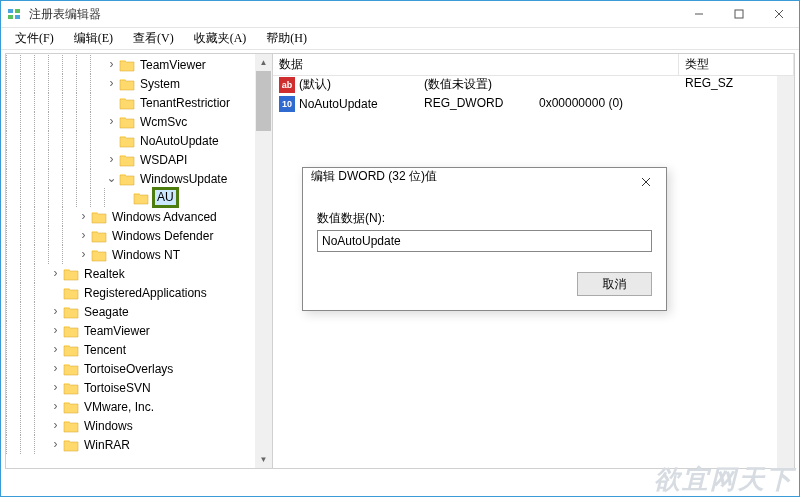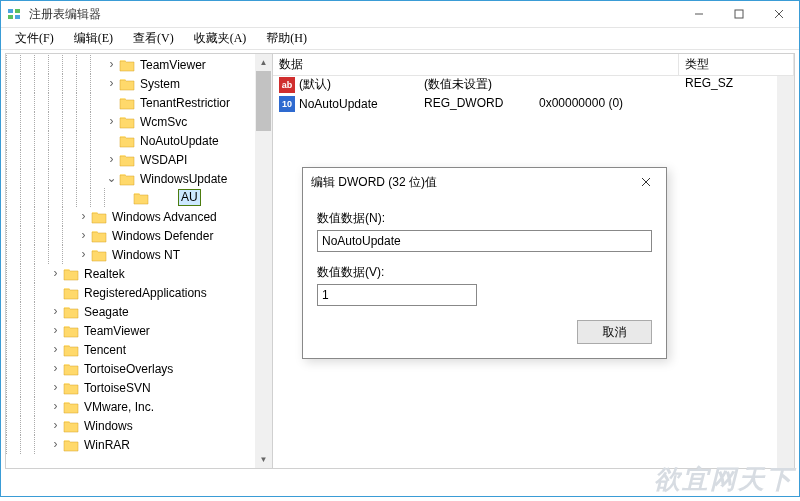--- a/index.html
+++ b/index.html
@@ -19,39 +19,39 @@
   .tree-panel { width: 268px; border: 1px solid #d0d0d0; margin-left: 4px; overflow: hidden; position: relative; background: #fff; }
   .tree-scroll { position: absolute; right: 0; top: 0; width: 17px; bottom: 0; background: #f0f0f0; display: flex; flex-direction: column; align-items: center; }
   .tree-scroll .arrow { height: 17px; width: 100%; display: flex; align-items: center; justify-content: center; color: #666; font-size: 8px; }
   .tree-scroll .thumb { background: #c2c2c2; width: 15px; margin: 0 auto; flex: 0 0 60px; }
   .tree-content { padding-top: 1px; }
   .tree-row { display: flex; align-items: center; height: 19px; white-space: nowrap; }
   .tree-row .twist { width: 15px; text-align: center; color: #666; font-size: 12px; line-height: 1; }
   .tree-row .gutter { flex-shrink: 0; }
   .folder-icon { width: 16px; height: 14px; margin-right: 3px; display: inline-block; }
   .folder-icon svg { width: 16px; height: 14px; display: block; }
-  .tree-row.selected .label { background: #cce8ff; border: 1px solid #4d7c0f; padding: 0 2px; line-height: 15px; margin-left: 26px; }
+  .tree-row.selected .label { background: #cce8ff; border: 3px solid #4d7c0f; padding: 0 2px; line-height: 15px; }
   .tree-row .label { padding: 0 2px; }
   .list-panel { flex: 1; border: 1px solid #d0d0d0; border-left: none; margin-right: 4px; background: #fff; position: relative; }
   .list-header { display: flex; height: 22px; border-bottom: 1px solid #e5e5e5; }
   .list-header .col { padding-left: 6px; display: flex; align-items: center; border-right: 1px solid #e5e5e5; }
   .col-name { width: 145px; }
   .col-type { width: 115px; }
   .col-data { flex: 1; }
   .list-row { display: flex; height: 20px; align-items: flex-start; }
   .list-row .cell { padding-left: 6px; display: flex; align-items: center; }
   .val-icon { width: 16px; height: 16px; margin-right: 4px; display: inline-flex; align-items: center; justify-content: center; font-size: 9px; font-weight: bold; color: #fff; }
   .val-icon.sz { background: #d02e2e; }
   .val-icon.sz::after { content: "ab"; color: #fff; }
   .val-icon.dw { background: #2e6ad0; }
   .val-icon.dw::after { content: "10"; color: #fff; }
   .list-scroll { position: absolute; right: 0; top: 22px; width: 17px; bottom: 0; background: #f0f0f0; }
   
   .dialog { position: absolute; left: 301px; top: 166px; width: 365px; background: #fff; border: 1px solid #888; box-shadow: 3px 3px 10px rgba(0,0,0,0.15); z-index: 50; }
-  .dialog .dlg-title { height: 28px; display: flex; align-items: center; padding-left: 8px; font-size: 12px; }
+  .dialog .dlg-title { height: 28px; display: flex; align-items: flex-start; padding-left: 8px; font-size: 12px; }
   .dialog .dlg-title .dlg-close { margin-left: auto; width: 40px; height: 28px; display:flex; align-items:center; justify-content:center; }
   .dialog .dlg-body { padding: 8px 14px 14px 14px; }
   .dialog .lbl { margin-bottom: 3px; margin-top: 6px; }
   .dialog .txt { width: 100%; height: 22px; border: 1px solid #888; padding-left: 4px; font-family: inherit; font-size: 12px; }
   .dialog .row2 { display: flex; margin-top: 6px; }
   .dialog .left2 { flex: 0 0 175px; }
   .dialog .right2 { flex: 1; padding-left: 10px; }
   .dialog .valinput { width: 160px; height: 22px; border: 1px solid #888; padding-left: 4px; font-family: inherit; font-size: 12px; }
   .dialog .fieldset { border: 1px solid #ccc; padding: 4px 8px 6px 8px; }
   .dialog .fieldset .legend { background:#fff; position: relative; top: -11px; padding: 0 3px; }
@@ -478,24 +478,20 @@
         <svg width="10" height="10" viewBox="0 0 10 10">
             <line x1="1" y1="1" x2="9" y2="9" stroke="#333" stroke-width="1"></line>
             <line x1="9" y1="1" x2="1" y2="9" stroke="#333" stroke-width="1"></line>
           </svg>
       </div>
     </div>
     <div class="dlg-body">
       <div class="lbl">数值数据(N):</div>
       <input class="txt" value="NoAutoUpdate" style="">
       <div class="row2">
-        <div class="left2">
-          <div class="lbl">数值数据(V):</div>
-          <input class="valinput highlight-red-thick" value="1" style="">
-        </div>
       </div>
       <div class="btns">
         <div class="btn">
             <span>取消</span>
           </div>
       </div>
     </div>
   </div>
 
 </div>

